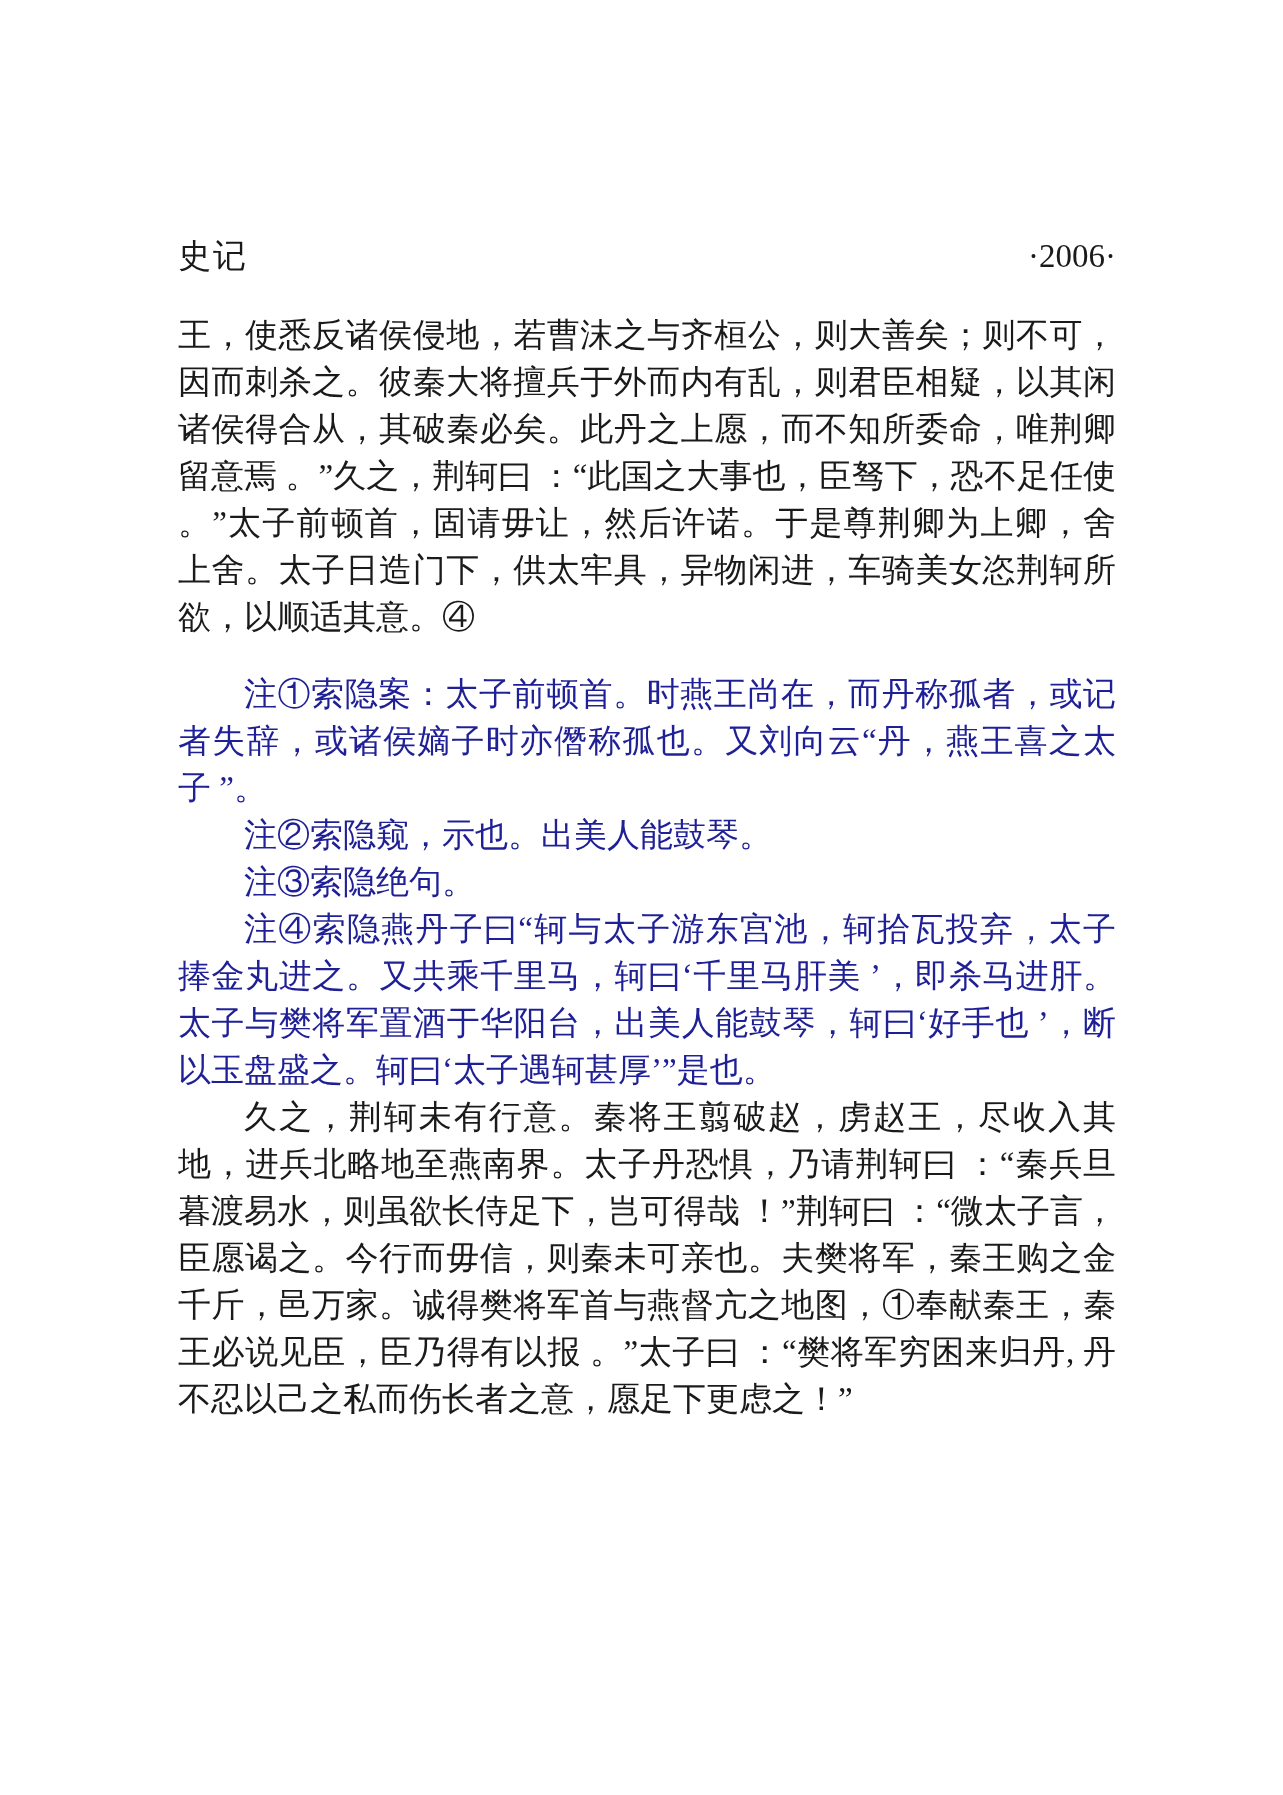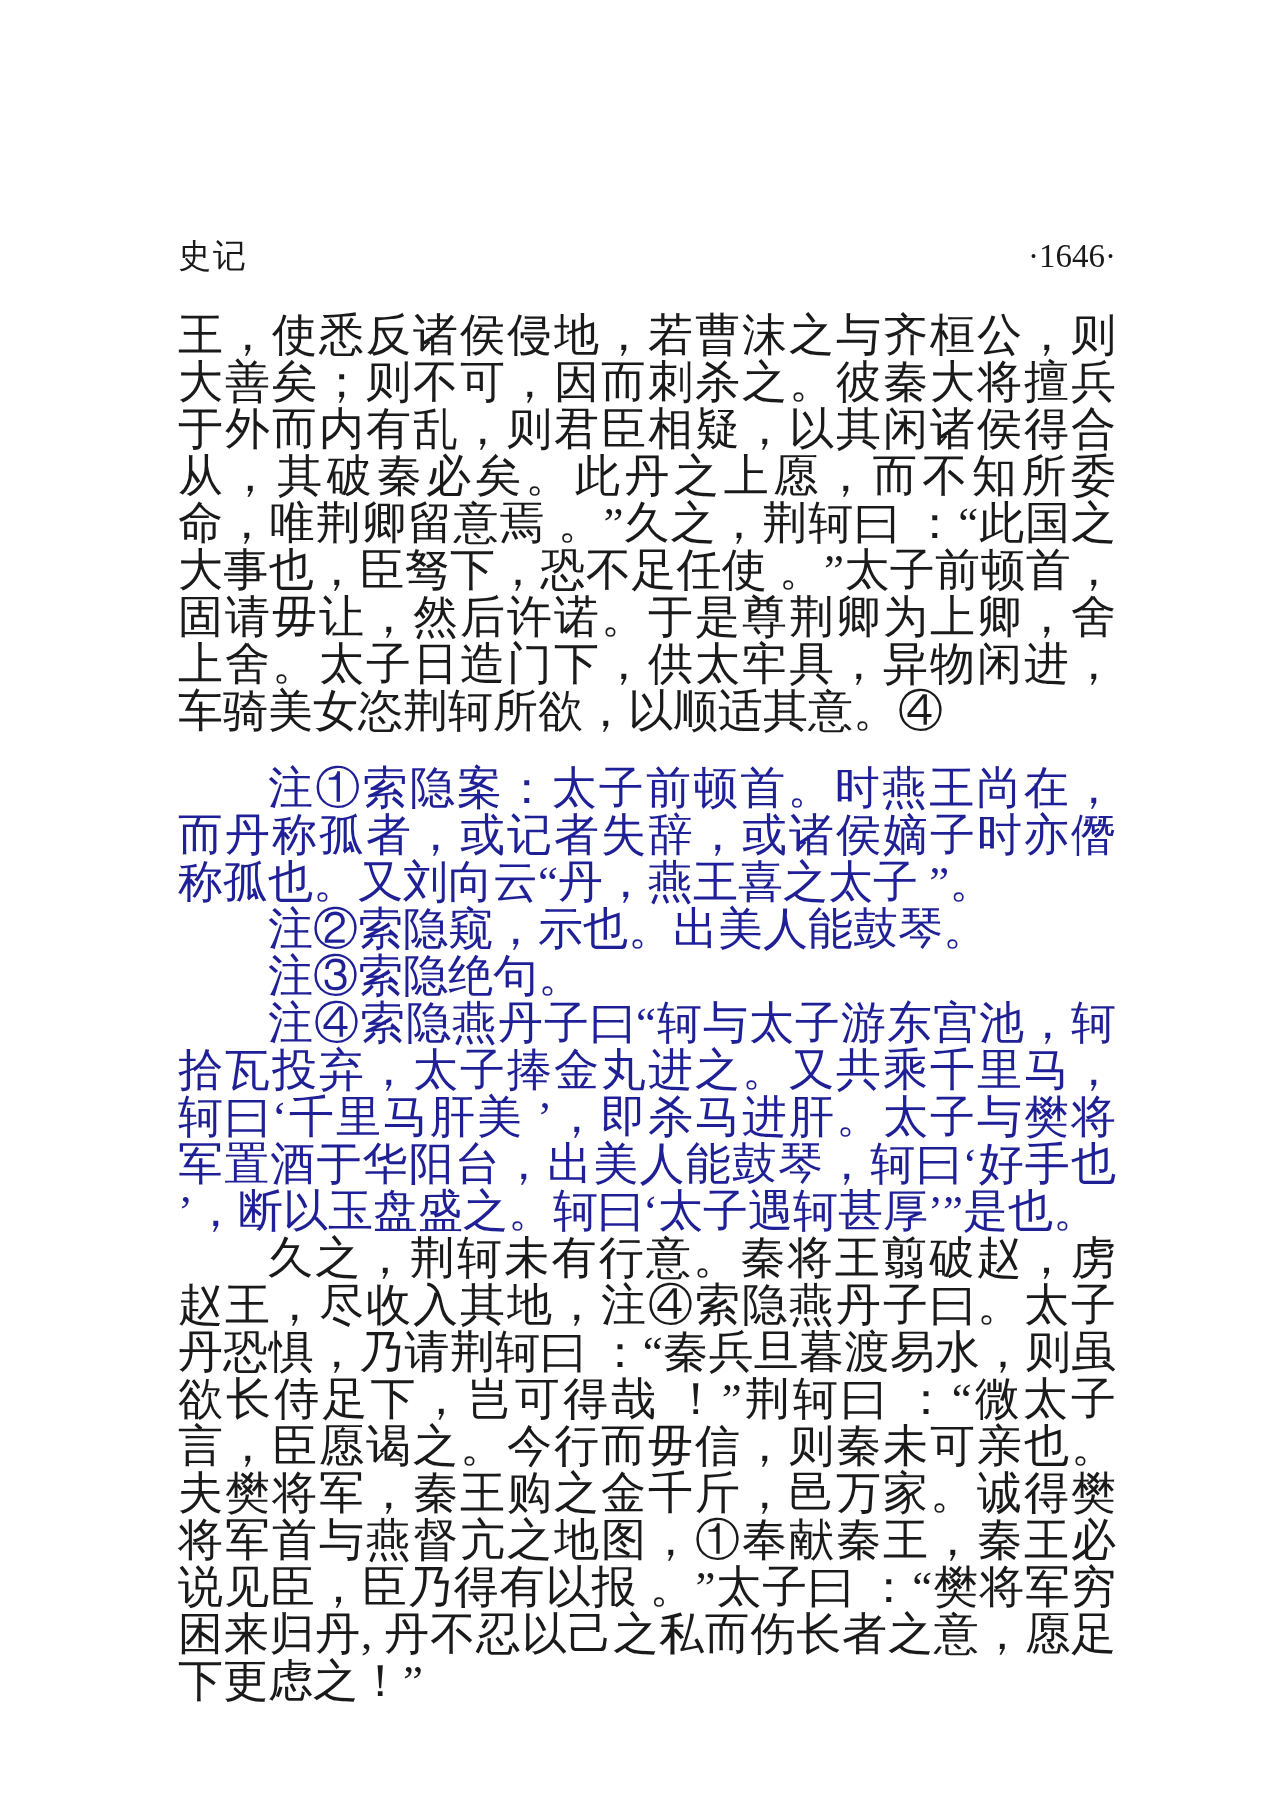--- a/index.html
+++ b/index.html
@@ -21,50 +21,50 @@
     align-items: baseline;
     font-size: 33px;
     color: var(--ink-color, #1a1a1a);
   }
   .book-title { letter-spacing: 2px; }
   .page-body {
     position: absolute;
     top: 312px;
     left: 178px;
     width: 938px;
-    font-size: 45px;
+    font-size: 33px;
     line-height: 47px;
     color: var(--ink-color, #1a1a1a);
     text-align: justify;
     text-justify: inter-character;
   }
   .para { margin: 0; padding: 0; }
   .para-indent { text-indent: 2em; }
   .note { color: var(--note-color, #1f1f96); text-indent: 2em; }
   .notes-block-1 { margin-top: 30px; }
   .notes-block-2 { margin-top: 44px; }
 </style>
 </head>
 <body>
 
 <div class="page">
 
   <header class="page-header">
     <span class="book-title">史记</span>
-    <span class="page-number">·1646·</span>
+    <span class="page-number">·2006·</span>
   </header>
 
   <main class="page-body">
 
     <p class="para">王，使悉反诸侯侵地，若曹沫之与齐桓公，则大善矣；则不可，因而刺杀之。彼秦大将擅兵于外而内有乱，则君臣相疑，以其闲诸侯得合从，其破秦必矣。此丹之上愿，而不知所委命，唯荆卿留意焉 。”久之，荆轲曰 ：“此国之大事也，臣驽下，恐不足任使 。”太子前顿首，固请毋让，然后许诺。于是尊荆卿为上卿，舍上舍。太子日造门下，供太牢具，异物闲进，车骑美女恣荆轲所欲，以顺适其意。④</p>
 
     <section class="notes-block-1">
       <p class="para note">注①索隐案：太子前顿首。时燕王尚在，而丹称孤者，或记者失辞，或诸侯嫡子时亦僭称孤也。又刘向云“丹，燕王喜之太子 ”。</p>
       <p class="para note">注②索隐窥，示也。出美人能鼓琴。</p>
       <p class="para note">注③索隐绝句。</p>
       <p class="para note">注④索隐燕丹子曰“轲与太子游东宫池，轲拾瓦投弃，太子捧金丸进之。又共乘千里马，轲曰‘千里马肝美 ’，即杀马进肝。太子与樊将军置酒于华阳台，出美人能鼓琴，轲曰‘好手也 ’，断以玉盘盛之。轲曰‘太子遇轲甚厚’”是也。</p>
     </section>
 
-    <p class="para para-indent">久之，荆轲未有行意。秦将王翦破赵，虏赵王，尽收入其地，注④索隐燕丹子曰。太子丹恐惧，乃请荆轲曰 ：“秦兵旦暮渡易水，则虽欲长侍足下，岂可得哉 ！”荆轲曰 ：“微太子言，臣愿谒之。今行而毋信，则秦未可亲也。夫樊将军，秦王购之金千斤，邑万家。诚得樊将军首与燕督亢之地图，①奉献秦王，秦王必说见臣，臣乃得有以报 。”太子曰 ：“樊将军穷困来归丹, 丹不忍以己之私而伤长者之意，愿足下更虑之！”</p>
+    <p class="para para-indent">久之，荆轲未有行意。秦将王翦破赵，虏赵王，尽收入其地，进兵北略地至燕南界。太子丹恐惧，乃请荆轲曰 ：“秦兵旦暮渡易水，则虽欲长侍足下，岂可得哉 ！”荆轲曰 ：“微太子言，臣愿谒之。今行而毋信，则秦未可亲也。夫樊将军，秦王购之金千斤，邑万家。诚得樊将军首与燕督亢之地图，①奉献秦王，秦王必说见臣，臣乃得有以报 。”太子曰 ：“樊将军穷困来归丹, 丹不忍以己之私而伤长者之意，愿足下更虑之！”</p>
 
 
   </main>
 </div>
 
 </body></html>

